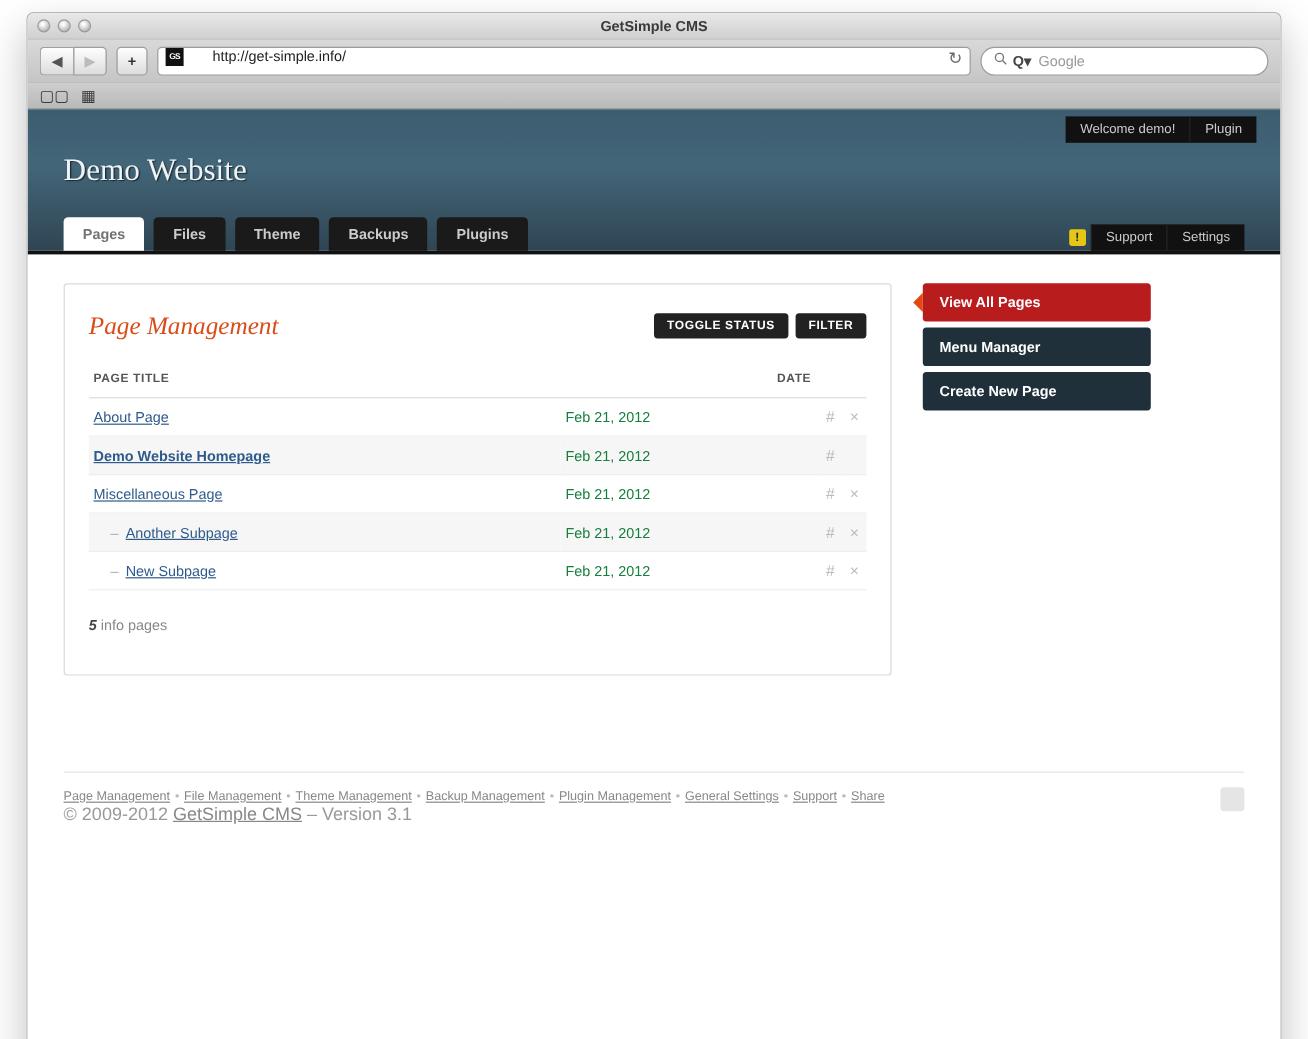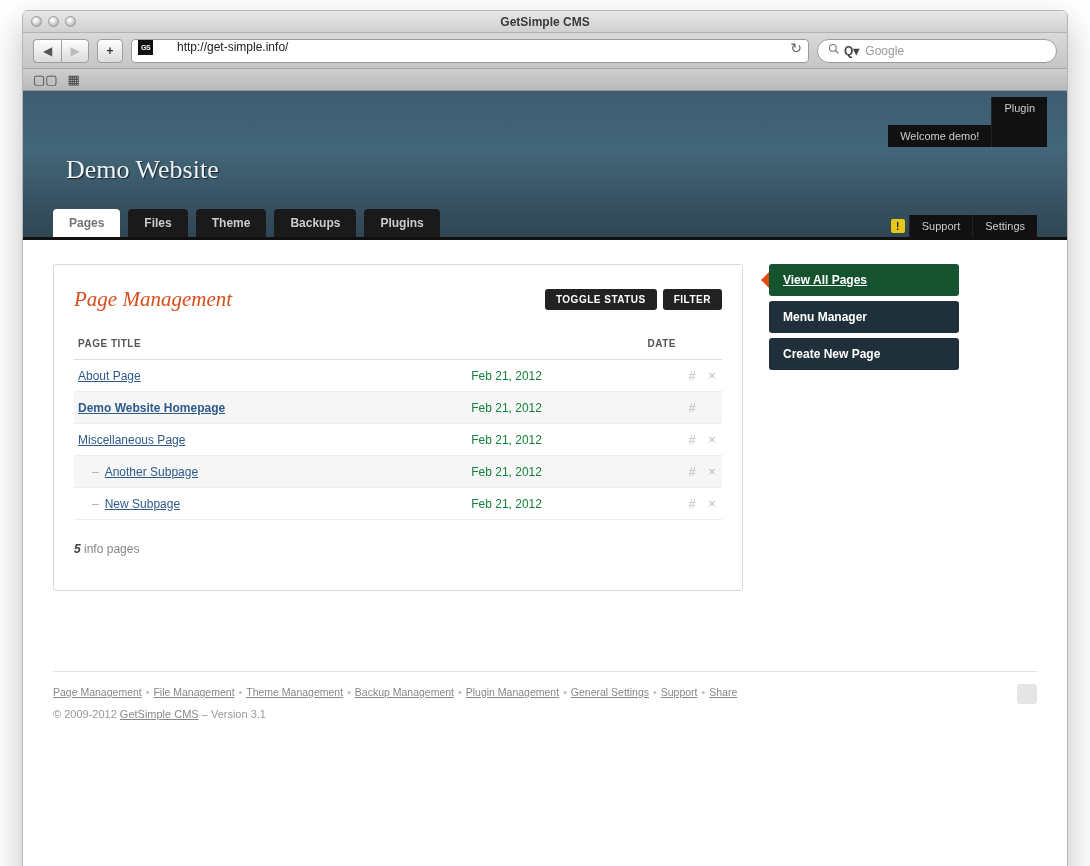--- a/index.html
+++ b/index.html
@@ -20,22 +20,22 @@
   .url-bar{flex:1;height:24px;background:#fff;border:1px solid #9c9c9c;border-radius:4px;display:flex;padding:0 6px;gap:24px;font-size:12px;color:#222;}
   .favicon{width:15px;height:15px;background:#111;color:#fff;font-size:7px;font-weight:bold;display:flex;align-items:center;justify-content:center;letter-spacing:-.5px;}
   .reload{color:#6a6a6a;font-size:14px;margin-left:auto;}
   .search-bar{width:240px;height:24px;background:#fff;border:1px solid #9c9c9c;border-radius:12px;display:flex;align-items:center;padding:0 10px;gap:6px;font-size:12px;color:#999;}
   .bookmark-row{height:22px;background:linear-gradient(#cecece,#b9b9b9);border-bottom:1px solid #9a9a9a;display:flex;align-items:center;gap:10px;padding:0 10px;color:#3a3a3a;font-size:13px;}
   
   .viewport{background:#fff;}
   .app-header{background:linear-gradient(#3d5c70 0%,#436679 40%,#2f4553 100%);position:relative;}
   .usernav{display:flex;justify-content:flex-end;padding:6px 20px 0 0;gap:0;}
   .usernav a{background:#111;color:#ccc;font-size:11px;padding:5px 12px;text-decoration:none;border-left:1px solid #222;}
-  .usernav a:first-child{border-left:none;margin-top:28px;}
-  .site-title{font-family:Georgia,"Times New Roman",serif;font-weight:normal;color:#eef3f6;font-size:26px;padding:8px 30px 20px 30px;text-shadow:1px 1px 1px rgba(0,0,0,.6);margin-left:13px;}
+  .usernav a:first-child{border-left:none;}
+  .site-title{font-family:Georgia,"Times New Roman",serif;font-weight:normal;color:#eef3f6;font-size:26px;padding:8px 30px 20px 30px;text-shadow:1px 1px 1px rgba(0,0,0,.6);}
   .tabbar{display:flex;align-items:flex-end;padding:0 30px;height:32px;position:relative;}
   .tabbar .tab{background:#1a1a1a;color:#ccc;font-size:12px;font-weight:bold;padding:7px 16px;margin-right:8px;border-radius:4px 4px 0 0;text-decoration:none;cursor:pointer;}
   .tabbar .tab.active{background:#fff;color:#737373;}
   .tab-right{margin-left:auto;display:flex;align-items:center;gap:0;}
   .tab-right a{background:#111;color:#ccc;font-size:11px;padding:5px 12px;text-decoration:none;border-left:1px solid #222;}
   .tab-right .warn{background:#e6c617;color:#222;width:14px;height:14px;display:flex;align-items:center;justify-content:center;font-size:10px;font-weight:bold;border-radius:2px;margin-right:4px;}
   .tabbar-border{height:3px;background:#111;}
   .content-area{padding:24px 30px 0;display:flex;gap:26px;align-items:flex-start;}
   .panel{flex:0 0 690px;background:#fff;border:1px solid #d9d9d9;border-radius:3px;padding:22px 20px 34px;}
   .panel-header{display:flex;align-items:center;justify-content:space-between;margin-bottom:18px;}
@@ -50,26 +50,26 @@
   tr.row.bold td.title a{font-weight:bold;}
   tr.row.alt td{background:#f6f6f6;}
   td.title a{color:#2f5b8c;text-decoration:underline;}
   td.title .dash{color:#aaa;margin-right:6px;}
   td.date{text-align:left;color:#15803d;padding-right:10px;white-space:nowrap;}
   td.icon{width:20px;text-align:center;color:#bbb;font-size:13px;cursor:pointer;}
   .summary{margin-top:22px;font-size:12px;color:#888;}
   .summary b{color:#444;font-style:italic;}
   .sidebar{flex:0 0 190px;}
   .side-btn{display:block;background:#20303b;color:#fff;font-size:12px;font-weight:bold;padding:9px 14px;margin-bottom:5px;border-radius:3px;text-decoration:none;position:relative;}
-  .side-btn.active{background:#14532d;text-decoration:underline;}
+  .side-btn.active{background:#b91c1c;}
   .side-btn.active:before{content:"";position:absolute;left:-8px;top:50%;margin-top:-8px;border:8px solid transparent;border-right-color:#e24912;border-left:none;}
   .footer{margin:80px 30px 0;padding:14px 0 26px;border-top:1px solid #e3e3e3;font-size:10.5px;color:#999;position:relative;}
   .foot-links a{color:#888;text-decoration:underline;}
   .foot-links span.sep{color:#bbb;margin:0 4px;}
-  .copyright{margin-top:10px;font-size:11px;}
+  .copyright{font-size:15px;}
   .copyright a{color:#888;text-decoration:underline;}
   .gs-badge{position:absolute;right:0;top:12px;width:20px;height:20px;background:#e5e5e5;border-radius:3px;}
   .mag{font-size:13px;color:#777;position:relative;}
   .mag svg{width:12px;height:12px;}
 </style>
 </head>
 <body>
 
 <div class="browser-frame">
   <div class="titlebar">

